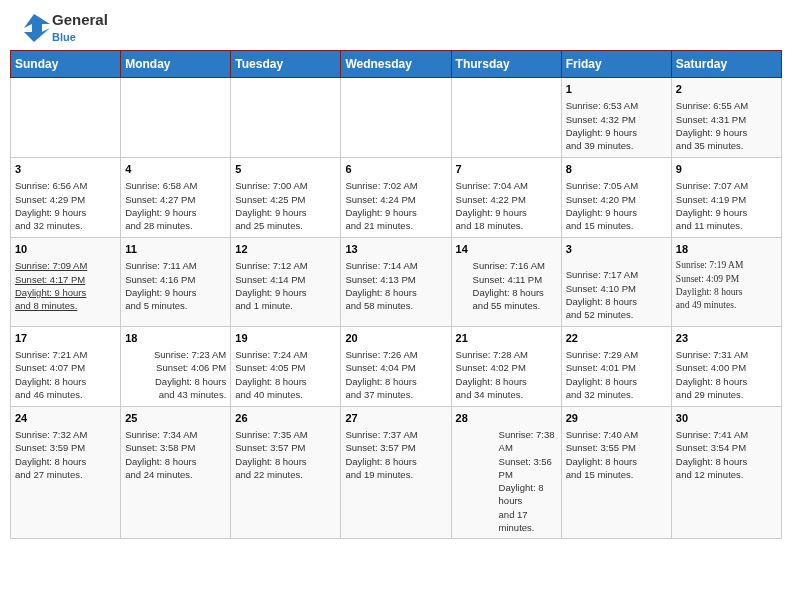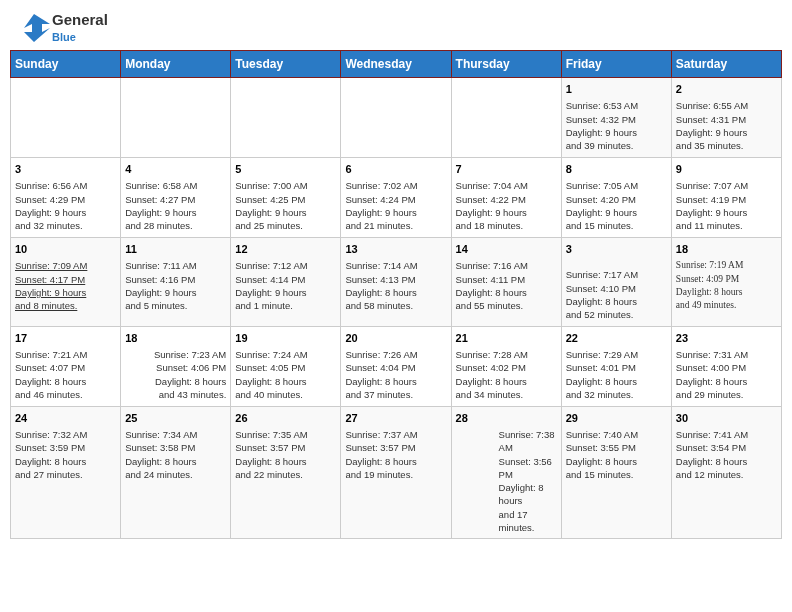--- a/index.html
+++ b/index.html
@@ -212,21 +212,21 @@
         </td>
         <td>
           <span class="day-number">13</span>
           <div class="day-info" style="white-space: pre-line;">Sunrise: 7:14 AM
 Sunset: 4:13 PM
 Daylight: 8 hours
 and 58 minutes.</div>
         </td>
         <td>
           <span class="day-number">14</span>
-          <div class="day-info" style="white-space: pre-line;">Sunrise: 7:16 AM
+          <div class="day-info" style="white-space: pre-line; margin-left: 17px;">Sunrise: 7:16 AM
 Sunset: 4:11 PM
 Daylight: 8 hours
 and 55 minutes.</div>
         </td>
         <td>
           <span class="day-number">3</span>
           <div class="day-info" style="white-space: pre-line; margin-top: 11px;">Sunrise: 7:17 AM
 Sunset: 4:10 PM
 Daylight: 8 hours
 and 52 minutes.</div>

